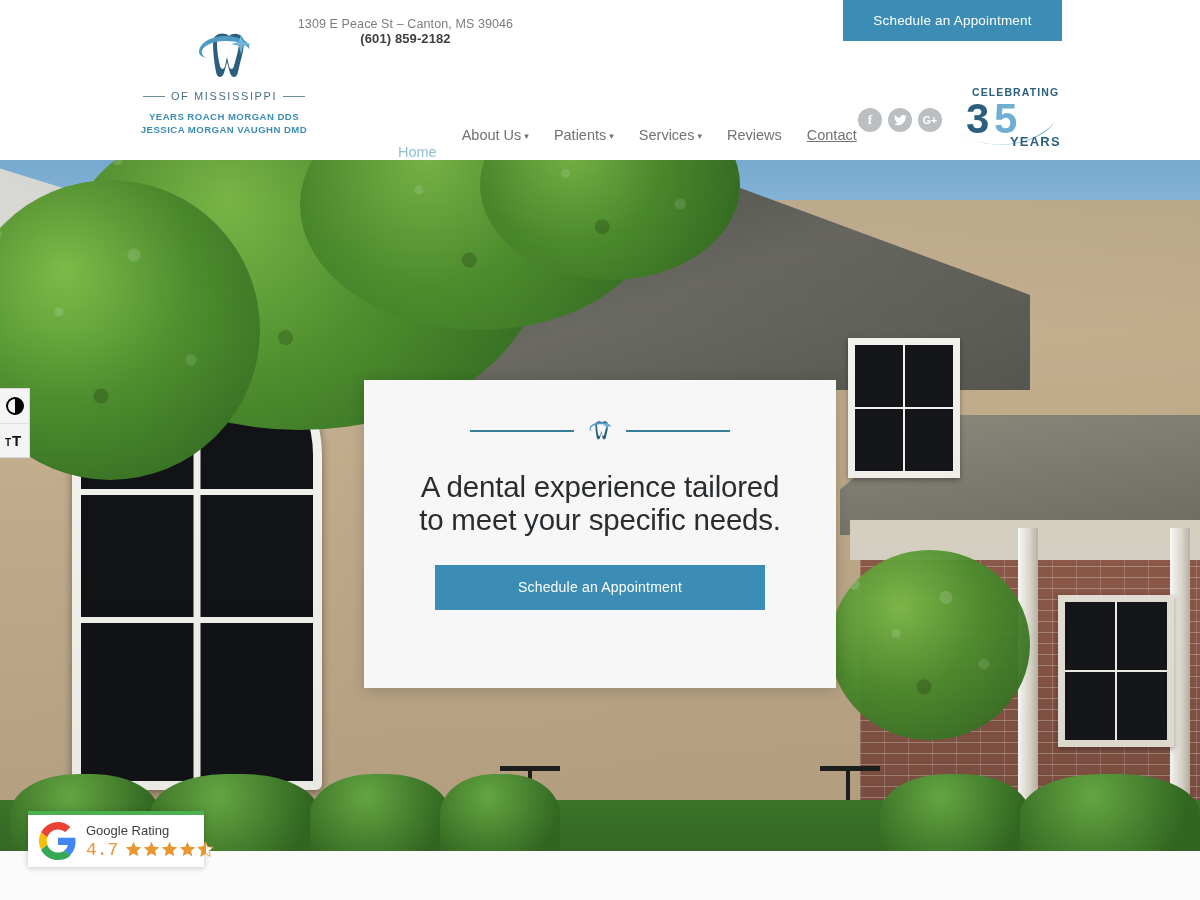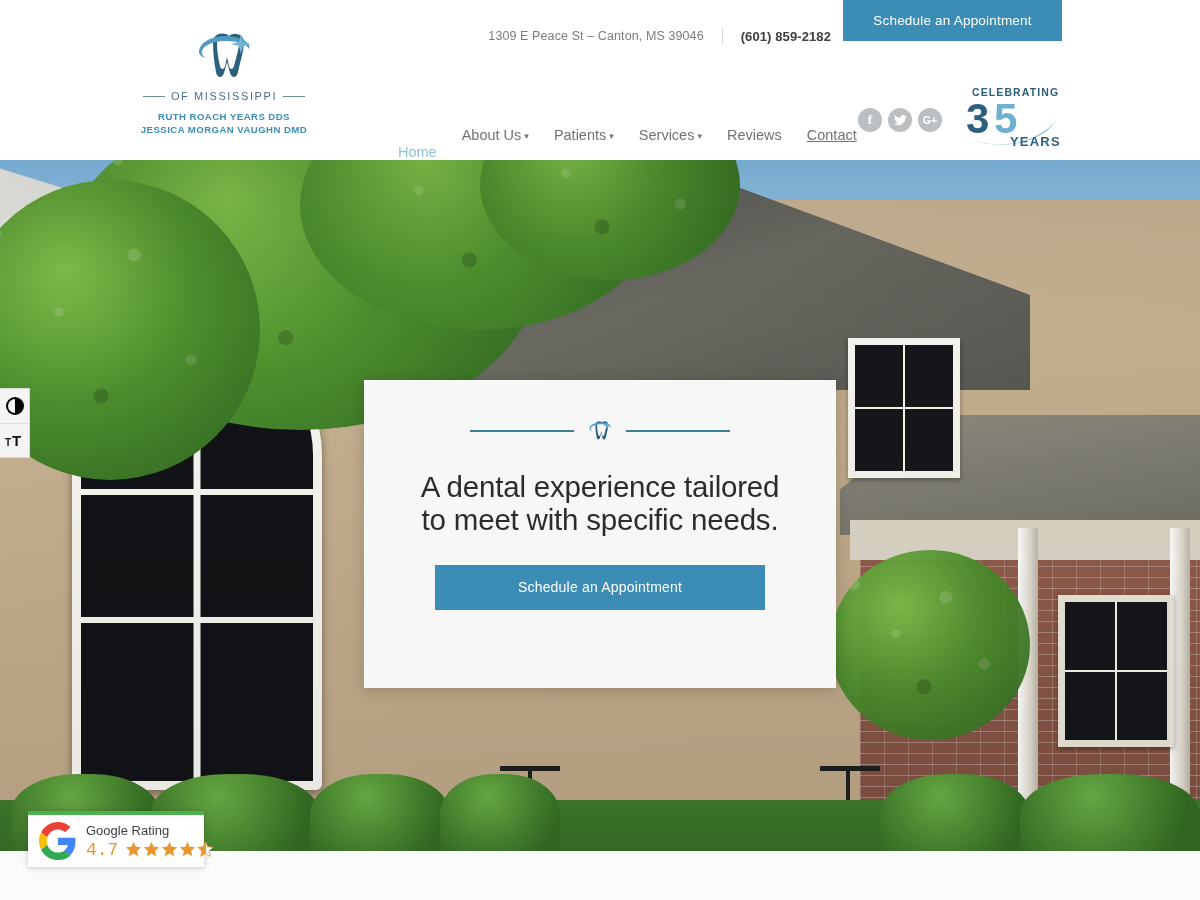--- a/index.html
+++ b/index.html
@@ -17,21 +17,22 @@
   .cta-top {
     position: absolute; left: 843px; top: 0; width: 219px; height: 41px;
     background: #3b8db5; color:#fff; font-size: 13.5px;
     display:flex; align-items:center; justify-content:center;
     letter-spacing: .2px; cursor:pointer;
   }
 
   .contact-row {
     position:absolute; left:0; top:26px; width:843px; height:20px;
     display:flex; align-items:center; justify-content:flex-end; gap:0;
-    padding-right: 12px;
+    padding-right: 32px;
+    flex-direction: column;
   }
   .addr { font-size: 12.5px; color:#7a7d80; letter-spacing:.1px; }
   .vdiv { width:1px; height:16px; background:#d8dadc; margin:0 18px; }
   .phone { font-size: 13px; color:#3d4043; font-weight:bold; letter-spacing:.1px; }
 
   
   .logo-block {
     position:absolute; left:138px; top:28px; width:172px; text-align:center;
   }
   .logo-mark { width: 62px; height: 58px; margin: 0 auto 2px; display:block; }
@@ -261,21 +262,21 @@
         <path d="M24 15 C24 10, 31 8, 35 12 C39 8, 46 10, 46 17 C45 24, 43 30, 41 38 C40 42, 37 42, 36 38 L34 29 L32 38 C31 42, 28 42, 27 38 C25 30, 24 22, 24 15 Z" fill="#ffffff"></path>
         <path d="M6 24 C6 13, 24 5, 42 9 C52 11, 58 16, 56 21 C54 16, 44 13, 33 13 C18 13, 8 19, 9 25 C9 27, 11 29, 14 30 C9 29, 6 27, 6 24 Z" fill="#4f9bc4"></path>
         <path d="M48 6 L50 14 L58 16 L50 18 L48 26 L46 18 L38 16 L46 14 Z" fill="#6fb5d8"></path>
       </svg>
       <div class="logo-sub-wrap">
         <span class="ln"></span>
         <span class="logo-sub">OF MISSISSIPPI</span>
         <span class="ln"></span>
       </div>
       <div class="doc-lines">
-        <div>RUTH ROACH YEARS DDS</div>
+        <div>YEARS ROACH MORGAN DDS</div>
         <div>JESSICA MORGAN VAUGHN DMD</div>
       </div>
     </div>
 
     <nav class="nav">
       <div class="nav-item active">
         <span>Home</span>
       </div>
       <div class="nav-item">
         <span>About Us</span>
@@ -398,21 +399,21 @@
         <span class="divider-line"></span>
         <svg class="divider-icon" viewBox="0 0 62 58">
           <path d="M20 14 C20 6, 30 3, 36 8 C42 3, 52 7, 51 16 C50 26, 47 34, 45 44 C44 50, 39 51, 37 45 L34 34 L31 45 C29 51, 24 50, 23 44 C21 34, 20 24, 20 14 Z" fill="#2c5f7e"></path>
           <path d="M24 15 C24 10, 31 8, 35 12 C39 8, 46 10, 46 17 C45 24, 43 30, 41 38 C40 42, 37 42, 36 38 L34 29 L32 38 C31 42, 28 42, 27 38 C25 30, 24 22, 24 15 Z" fill="#f7f7f7"></path>
           <path d="M6 24 C6 13, 24 5, 42 9 C52 11, 58 16, 56 21 C54 16, 44 13, 33 13 C18 13, 8 19, 9 25 C9 27, 11 29, 14 30 C9 29, 6 27, 6 24 Z" fill="#4f9bc4"></path>
           <path d="M48 6 L50 14 L58 16 L50 18 L48 26 L46 18 L38 16 L46 14 Z" fill="#6fb5d8"></path>
         </svg>
         <span class="divider-line"></span>
       </div>
 
-      <h1 class="hero-h1">A dental experience tailored to meet with specific needs.</h1>
+      <h1 class="hero-h1">A dental experience tailored to meet your specific needs.</h1>
       <div class="hero-btn">
         <span>Schedule an Appointment</span>
       </div>
     </div>
   </div>
 
   <div class="a11y">
     <div class="a11y-btn">
       <svg width="18" height="18" viewBox="0 0 18 18">
         <circle cx="9" cy="9" r="8" fill="none" stroke="#000" stroke-width="2"></circle>

